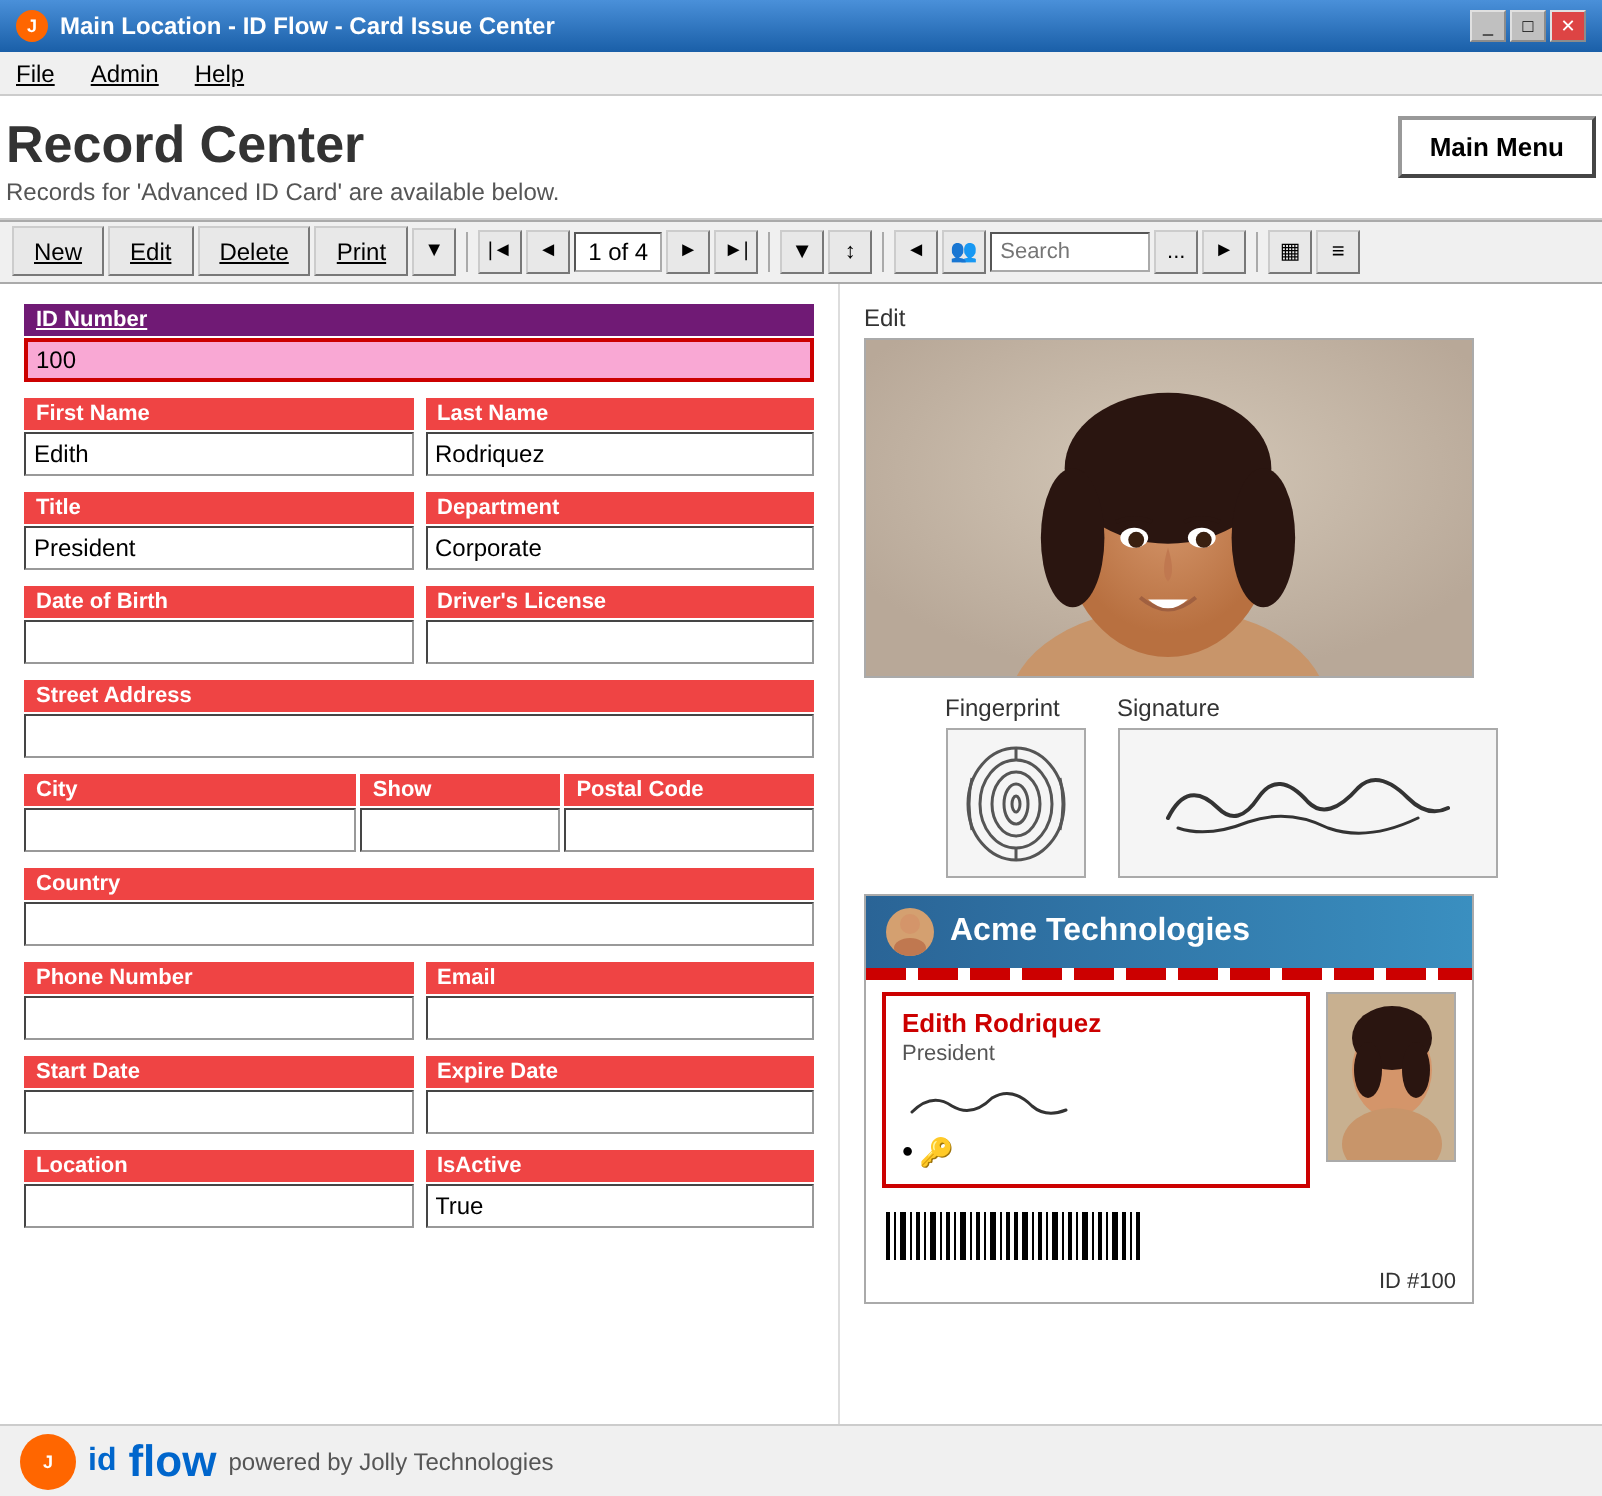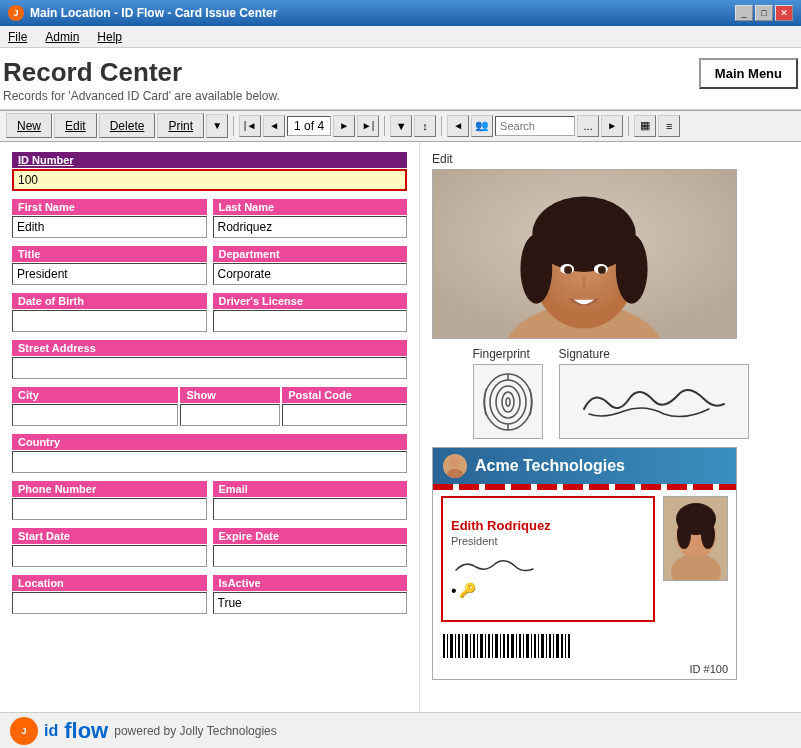--- a/index.html
+++ b/index.html
@@ -140,42 +140,42 @@
       width: 420px;
       padding: 10px 12px;
       overflow-y: auto;
       border-right: 1px solid #ddd;
     }
 
     .field-group {
       margin-bottom: 8px;
     }
     .field-label {
-      background: #ec4899;
+      background: #ef4444;
       color: white;
       padding: 2px 6px;
       font-size: 11px;
       font-weight: bold;
       display: block;
       margin-bottom: 1px;
     }
     .field-label.highlight {
       background: #701a75;
       text-decoration: underline;
     }
     .field-input {
       background: white;
       border: 1px inset #999;
       width: 100%;
       height: 22px;
       padding: 2px 4px;
       font-size: 12px;
     }
     .field-input.highlighted {
-      background: #fef9c3;
+      background: #f9a8d4;
       border: 2px solid #cc0000;
     }
 
     .row-2col {
       display: flex;
       gap: 6px;
     }
     .row-2col .field-group {
       flex: 1;
     }
@@ -525,21 +525,21 @@
               <circle cx="12" cy="8" r="5" fill="#d4956a"></circle>
               <ellipse cx="12" cy="20" rx="8" ry="5" fill="#c07850"></ellipse>
             </svg>
           </div>
           <span class="card-company">Acme Technologies</span>
         </div>
 
         <div style="height:6px; background: repeating-linear-gradient(90deg, #cc0000 0px, #cc0000 20px, white 20px, white 26px);"></div>
 
         <div style="display:flex; gap:8px; padding:6px 8px; align-items:stretch;">
-          <div style="flex:1; border:2px solid #cc0000; padding:20px 8px;">
+          <div style="flex:1; border:2px solid #cc0000; padding:6px 8px;">
             <div style="font-size:13px; font-weight:bold; color:#cc0000;">Edith Rodriquez</div>
             <div style="font-size:11px; color:#555; margin-top:2px;">President</div>
             <div style="margin-top:8px;">
               <svg width="90" height="22" viewBox="0 0 90 22">
                 <path d="M5,15 Q15,5 25,12 Q35,18 45,8 Q55,2 65,12 Q72,18 82,14" fill="none" stroke="#333" stroke-width="1.5" stroke-linecap="round"></path>
               </svg>
             </div>
 
             <div style="display:flex; gap:3px; margin-top:2px;">
               <span style="font-size:16px;">•</span>

